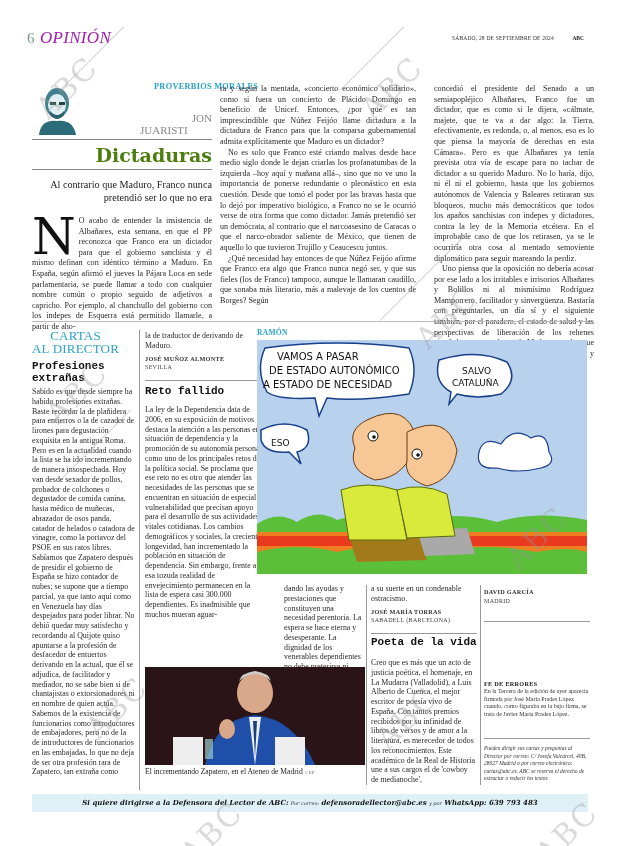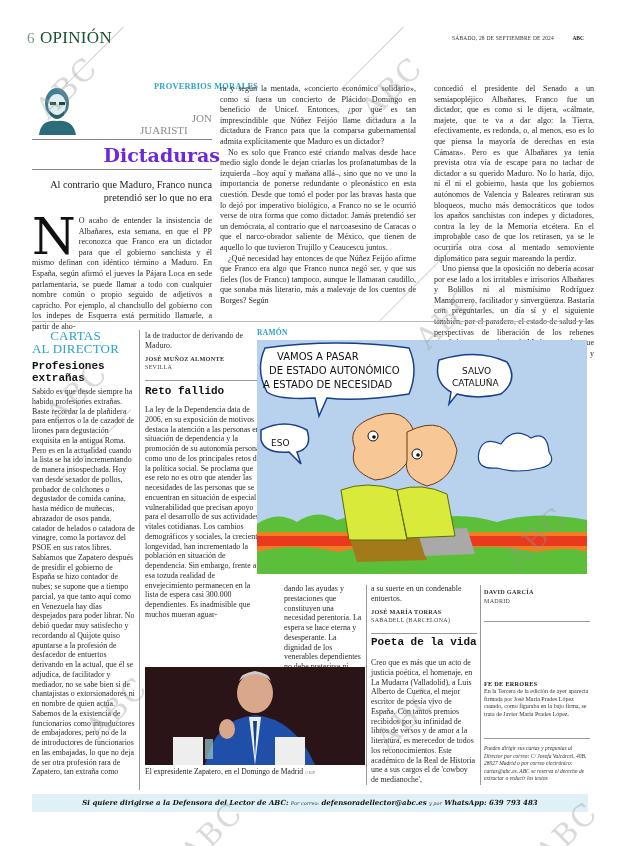--- a/index.html
+++ b/index.html
@@ -3,35 +3,35 @@
 <meta charset="utf-8">
 <style>
   * { box-sizing: border-box; margin: 0; padding: 0; }
   html, body { width: 620px; height: 846px; background: #fff; overflow: hidden; }
   body { position: relative; font-family: "DejaVu Serif", serif; color: #222; }
 
   .abs { position: absolute; }
 
   
   .page-num { left: 27px; top: 30px; font-size: 15px; color: #7a9a8a; font-family: "Liberation Serif", serif; }
-  .section-title { left: 40px; top: 28px; font-size: 17px; color: #14532d; font-family: "Liberation Serif", serif; letter-spacing: 0.3px; }
+  .section-title { left: 40px; top: 28px; font-size: 17px; color: #a21caf; font-family: "Liberation Serif", serif; letter-spacing: 0.3px; font-style: italic; }
   .header-date { right: 66px; top: 35px; font-size: 5.5px; color: #333; font-family: "Liberation Serif", serif; letter-spacing: 0.2px; }
   .header-brand { right: 36px; top: 35px; font-size: 5.5px; font-weight: bold; color: #222; font-family: "Liberation Serif", serif; }
 
   
   .col-text { font-family: "Liberation Serif", serif; font-size: 8.1px; line-height: 10.6px; color: #2a2a2a; text-align: justify; hyphens: auto; }
   .col-text p { text-indent: 8px; }
   .col-text p.first { text-indent: 0; }
 
   
   .kicker { left: 110px; top: 82px; font-size: 8.3px; font-weight: bold; color: #2aa3c9; letter-spacing: 0.3px; font-family: "Liberation Serif", serif; margin-left: 44px; }
   .author-first { left: 160px; top: 113px; width: 52px; text-align: right; font-size: 11px; color: #8a8a8a; font-family: "Liberation Serif", serif; line-height: 11px; }
   .author-last { left: 140px; top: 124px; width: 72px; text-align: left; font-size: 11px; color: #8a8a8a; font-family: "Liberation Serif", serif; }
   .rule-top1 { left: 32px; top: 139px; width: 180px; height: 1px; background: #888; }
-  .headline { left: 40px; top: 144px; width: 180px; text-align: right; font-size: 19px; font-weight: bold; color: #6d28d9; font-family: "DejaVu Serif", serif; }
+  .headline { left: 32px; top: 144px; width: 180px; text-align: right; font-size: 19px; font-weight: bold; color: #4d7c0f; font-family: "DejaVu Serif", serif; }
   .rule-top2 { left: 32px; top: 169px; width: 180px; height: 1px; background: #888; }
   .deck { left: 32px; top: 178px; width: 180px; text-align: right; font-size: 10.2px; line-height: 13px; color: #222; font-family: "Liberation Serif", serif; }
   .portrait { left: 35px; top: 83px; width: 45px; height: 52px; }
 
   .art-col1 { left: 32px; top: 216px; width: 180px; }
   .dropcap { float: left; font-size: 50px; line-height: 42px; margin: 0 3px -2px 0; font-family: "DejaVu Serif", serif; color: #111; }
   .art-col2 { left: 220px; top: 84px; width: 196px; }
   .art-col3 { left: 434px; top: 84px; width: 160px; }
 
   .rule-section { left: 32px; top: 321px; width: 556px; height: 1px; background: #bbb; }
@@ -174,21 +174,21 @@
     <circle cx="116" cy="96" r="5" fill="#fff" stroke="#111"></circle>
     <circle cx="117" cy="97" r="1.8" fill="#111"></circle>
     <circle cx="160" cy="114" r="5" fill="#fff" stroke="#111"></circle>
     <circle cx="161" cy="115" r="1.8" fill="#111"></circle>
   </svg>
 </div>
 
 <div class="abs col-text cartas-col3" style="left:284px;width:78px;">dando las ayudas y prestaciones que constituyen una necesidad perentoria. La espera se hace eterna y desesperante. La dignidad de los venerables dependientes no debe preterirse ni dejarles</div>
 <div class="abs vline v3"></div>
 <div class="abs col-text cartas-col4">
-  <div>a su suerte en un condenable entuertos.</div>
+  <div>a su suerte en un condenable ostracismo.</div>
   <div class="signature">JOSÉ MARÍA TORRAS</div>
   <div class="signature-place">SABADELL (BARCELONA)</div>
   <div class="rule-small" style="margin-top:7px;"></div>
 </div>
 <h2 class="abs letter-title lt3">Poeta de la vida</h2>
 <div class="abs col-text cartas-col4b">Creo que es más que un acto de justicia poética, el homenaje, en La Mudarra (Valladolid), a Luis Alberto de Cuenca, el mejor escritor de poesía vivo de España. Con tantos premios recibidos por su infinidad de libros de versos y de amor a la literatura, es merecedor de todos los reconocimientos. Este académico de la Real de Historia une a sus cargos el de 'cowboy de medianoche',</div>
 <div class="abs vline v4"></div>
 <div class="abs col-text cartas-col5">
   <div class="signature">DAVID GARCÍA</div>
   <div class="signature-place">MADRID</div>
@@ -207,21 +207,21 @@
     <path d="M60 98 Q70 52 110 48 Q150 52 170 98Z" fill="#1f4fa8"></path>
     <path d="M104 50 L110 98 L116 50Z" fill="#e8eef8"></path>
     <path d="M108 54 L110 90 L112 54Z" fill="#1d3f7a"></path>
     <ellipse cx="82" cy="62" rx="8" ry="10" fill="#d9a88a"></ellipse>
     <rect x="28" y="70" width="30" height="28" fill="#eee"></rect>
     <rect x="130" y="70" width="30" height="28" fill="#eee"></rect>
     <rect x="60" y="72" width="8" height="20" fill="#9cc" opacity="0.7"></rect>
   </svg>
 </div>
 <div class="abs photo-caption">
-  <span>El expresidente Zapatero, en el Domingo de Madrid</span>
+  <span>El incrementando Zapatero, en el Ateneo de Madrid</span>
   <span class="photo-credit">// EP</span>
 </div>
 
 <div class="abs footer-banner">
   <b>Si quiere dirigirse a la Defensora del Lector de ABC:</b>
   <span class="small">Por correo:</span>
   <b>defensoradellector@abc.es</b>
   <span class="small">y por</span>
   <b>WhatsApp: 639 793 483</b>
 </div>

